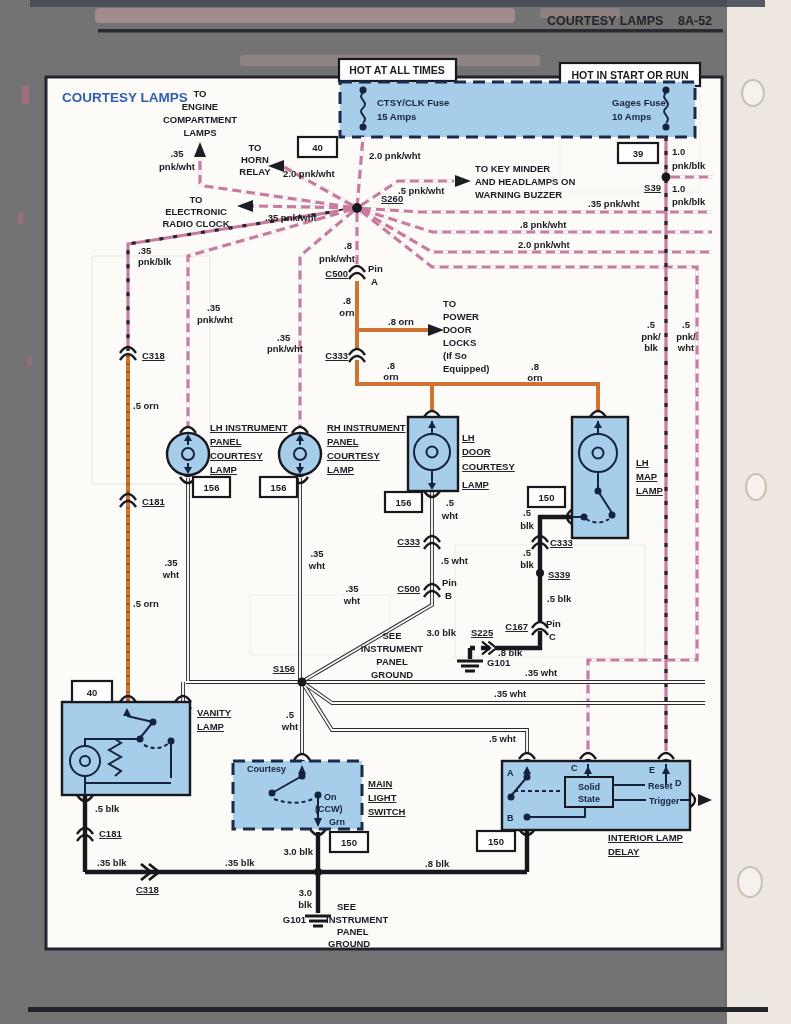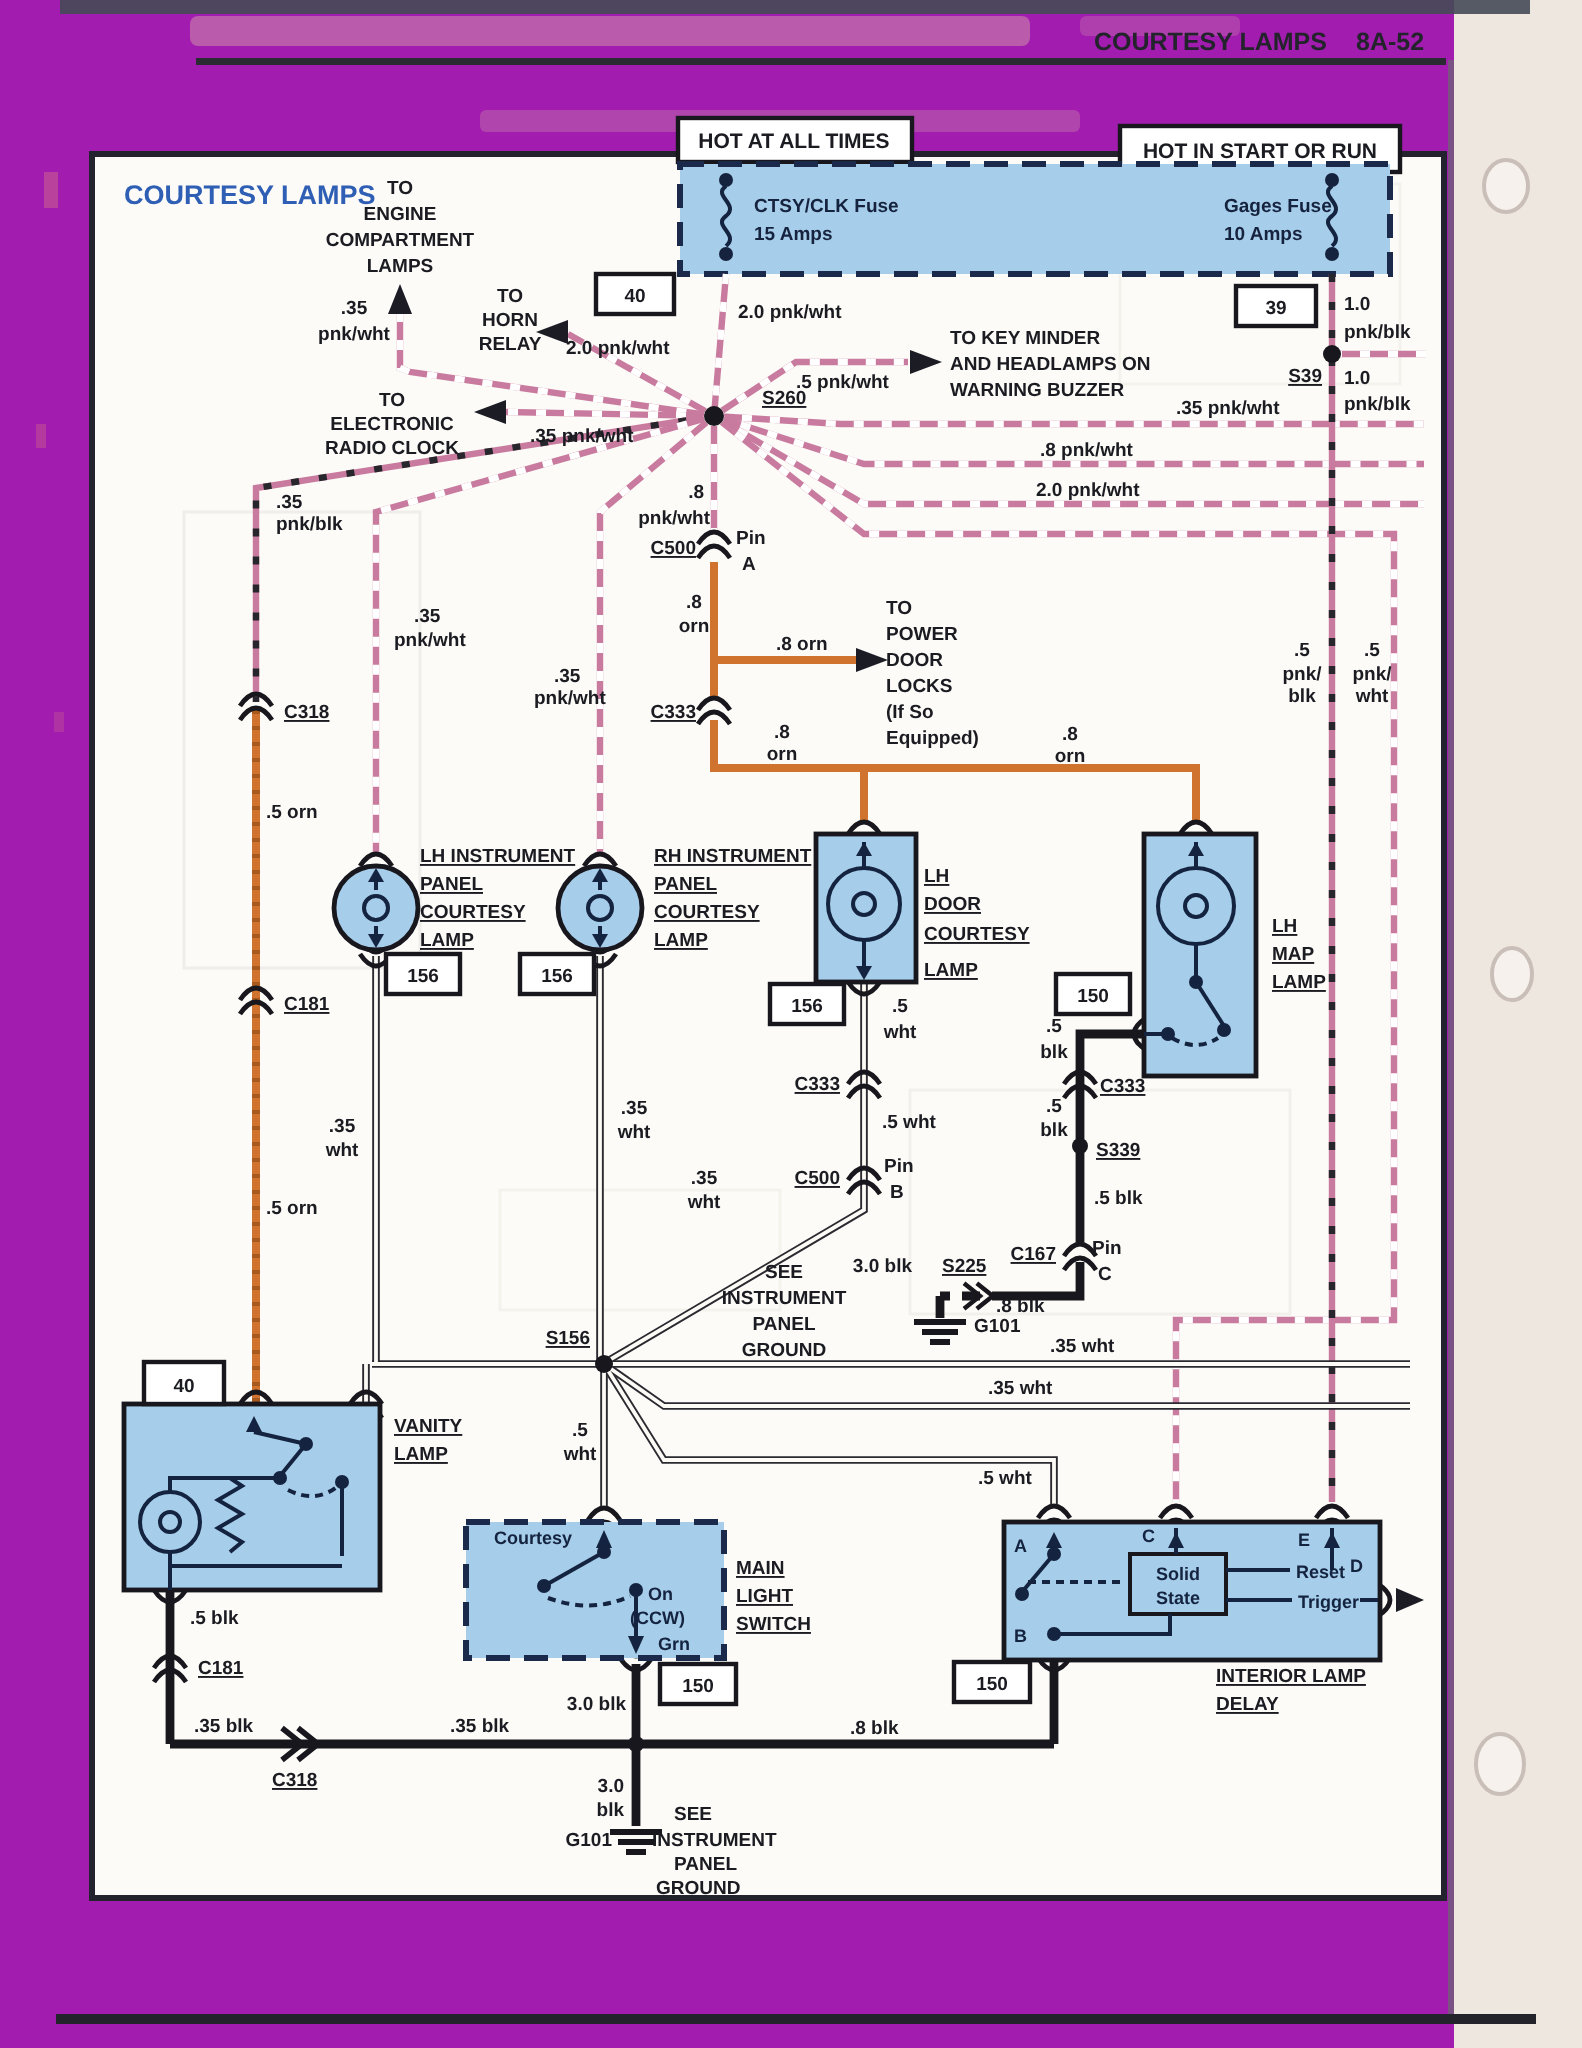--- a/index.html
+++ b/index.html
@@ -1,16 +1,16 @@
 <!DOCTYPE html>
 <html><head>
 <meta charset="utf-8">
 <style>
   html,body{margin:0;padding:0;background:#d8cfc8;}
-  #page{position:relative;width:791px;height:1024px;background:#a21caf;overflow:hidden;}
+  #page{position:relative;width:791px;height:1024px;background:#737373;overflow:hidden;}
   svg{position:absolute;left:0;top:0;}
   text{font-family:"Liberation Sans",sans-serif;fill:#1b1b22;}
   .t{font-size:9.5px;font-weight:bold;}
   .ts{font-size:9px;font-weight:bold;fill:#14233f;}
   .tc{text-anchor:middle;}
   .te{text-anchor:end;}
   .u{text-decoration:underline;}
   .banner{font-size:10.5px;font-weight:bold;}
   .hdr{font-size:12.5px;font-weight:bold;fill:#23232b;}
   .title{font-size:13.5px;font-weight:bold;fill:#2f5fb5;}

